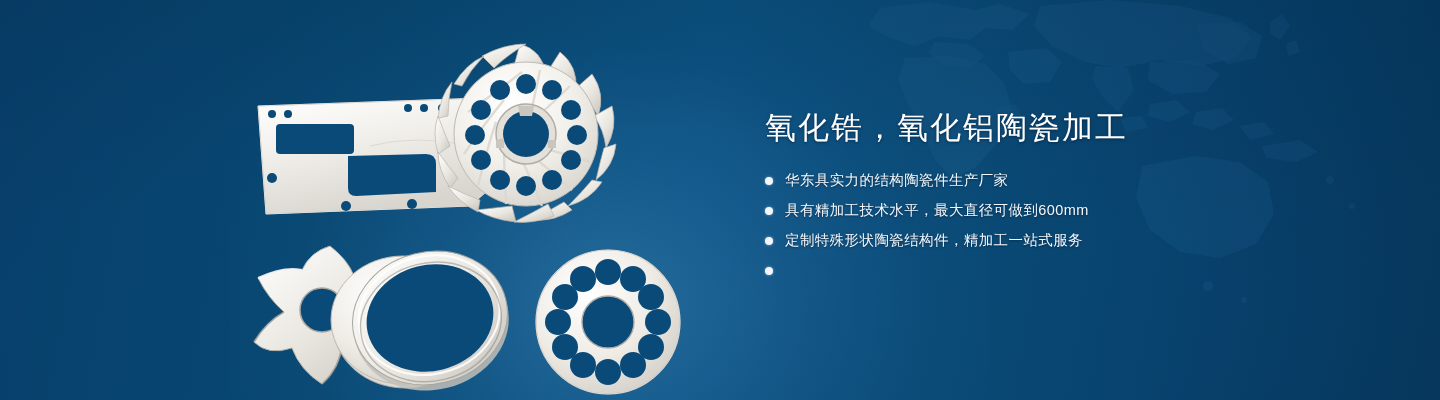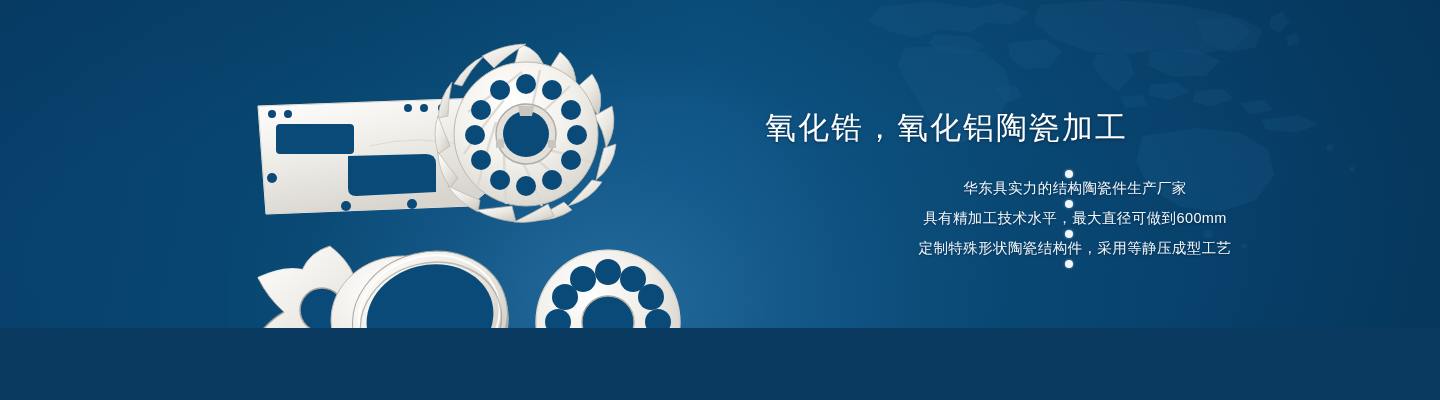--- a/index.html
+++ b/index.html
@@ -4,21 +4,21 @@
 <title>Ceramic Banner</title>
 <style>
   html,body{margin:0;padding:0;}
   body{
     background:#0a3a60;
     font-family:"Liberation Sans","DejaVu Sans",sans-serif;
   }
   .banner{
     position:relative;
     width:1440px;
-    height:328px;
+    height:400px;
     overflow:hidden;
     background:#06426e;
   }
   
   .bg-base{
     position:absolute; inset:0;
     background:
       linear-gradient(100deg,
         #07406c 0%,
         #084872 26%,
@@ -83,21 +83,20 @@
   .bullets{
     list-style:none;
     margin:20px 0 0 0;
     padding:0;
   }
   .bullet{
     display:flex;
     align-items:center;
     margin:0 0 9px 0;
     height:21px;
-    flex-direction:column;
   }
   .dot{
     flex:0 0 auto;
     width:8px; height:8px;
     border-radius:50%;
     background:#f2f6fa;
     margin-right:12px;
     box-shadow:0 0 3px rgba(255,255,255,0.45);
   }
   .bullet-text{
@@ -330,21 +329,21 @@
       <li class="bullet">
         <span class="dot"></span>
         <span class="bullet-text">华东具实力的结构陶瓷件生产厂家</span>
       </li>
       <li class="bullet">
         <span class="dot"></span>
         <span class="bullet-text">具有精加工技术水平，最大直径可做到600mm</span>
       </li>
       <li class="bullet">
         <span class="dot"></span>
-        <span class="bullet-text">定制特殊形状陶瓷结构件，采用等静压成型工艺</span>
+        <span class="bullet-text">定制特殊形状陶瓷结构件，精加工一站式服务</span>
       </li>
       <li class="bullet">
         <span class="dot"></span>
       </li>
     </ul>
   </div>
 
 </div>
 
 </body></html>

